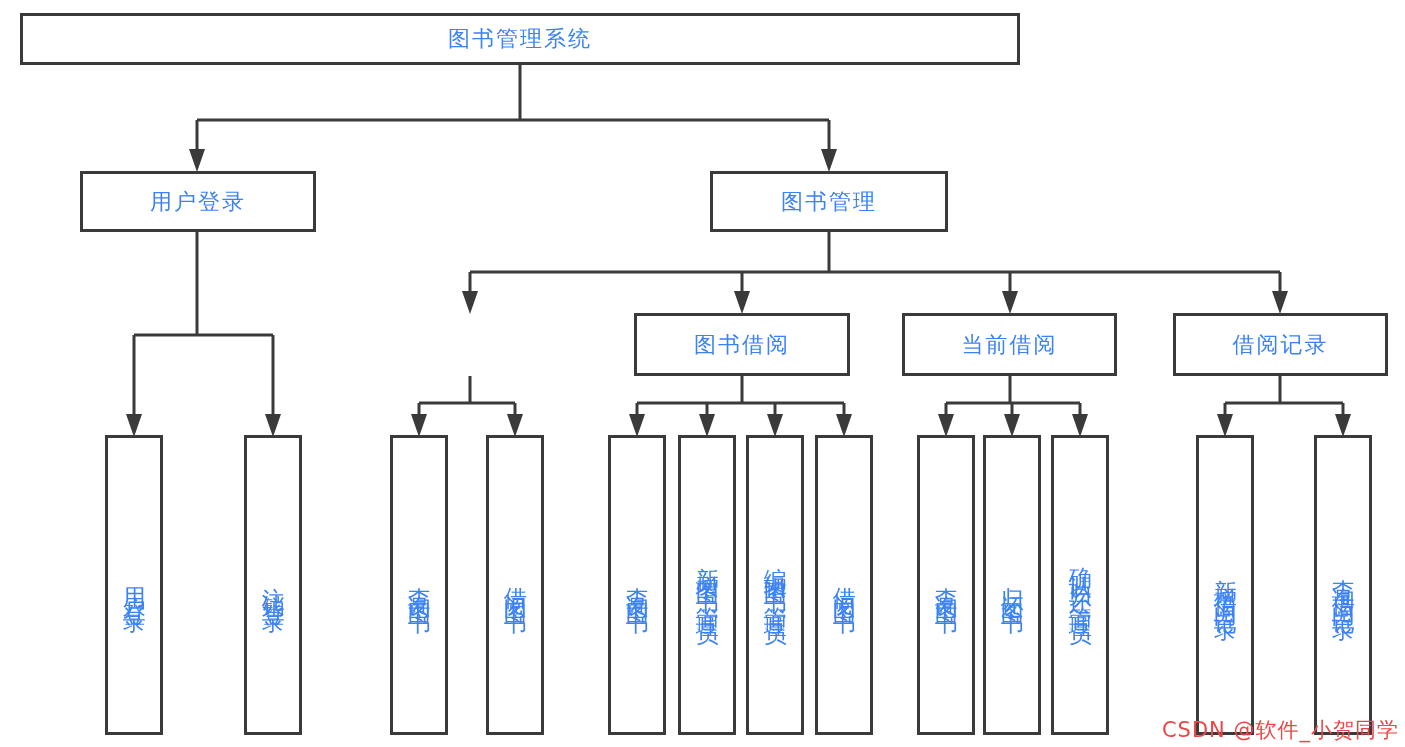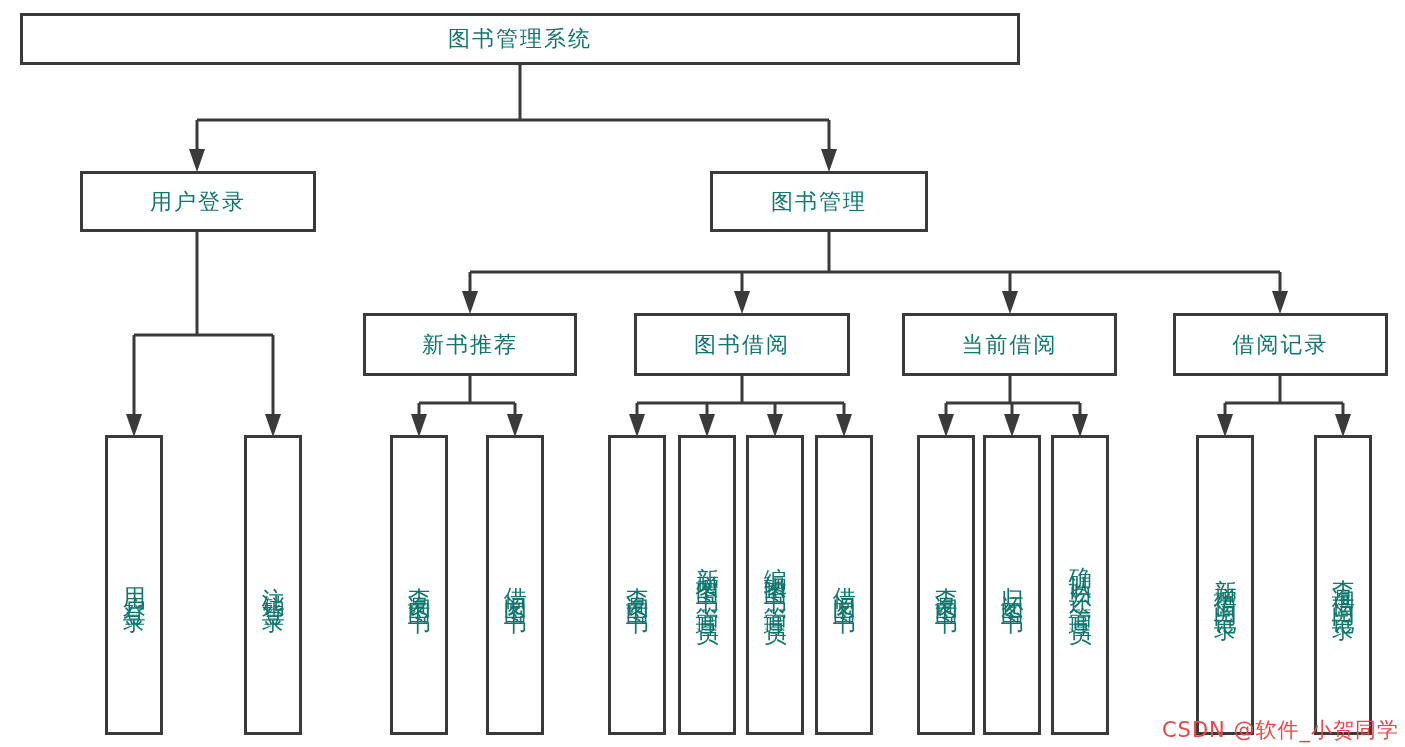--- a/index.html
+++ b/index.html
@@ -15,21 +15,21 @@
   #connectors path { stroke: #3a3a3a; stroke-width: 3; fill: none; }
   #connectors polygon { fill: #3a3a3a; }
   .box {
     position: absolute;
     box-sizing: border-box;
     border: 3px solid #3a3a3a;
     background: #ffffff;
     display: flex;
     align-items: center;
     justify-content: center;
-    color: #0f766e;
+    color: #3b82f6;
   }
   .box.h .lbl {
     font-size: 22px;
     letter-spacing: 2px;
     white-space: nowrap;
   }
   .box.v .lbl {
     writing-mode: vertical-rl;
     font-size: 23px;
     letter-spacing: 8px;
@@ -105,27 +105,24 @@
       <polygon points="1335,414 1351,414 1343,437"></polygon>
     </svg>
 
   <div class="box h" style="left:20px;top:13px;width:1000px;height:52px">
     <span class="lbl">图书管理系统</span>
   </div>
 
   <div class="box h" style="left:80px;top:171px;width:236px;height:61px">
     <span class="lbl">用户登录</span>
   </div>
-  <div class="box h" style="left:710px;top:171px;width:218px;height:61px">
+  <div class="box h" style="left:710px;top:171px;width:238px;height:61px">
     <span class="lbl">图书管理</span>
   </div>
 
-  <div class="box h" style="left:363px;top:313px;width:214px;height:63px">
-    <span class="lbl">新书推荐</span>
-  </div>
   <div class="box h" style="left:634px;top:313px;width:216px;height:63px">
     <span class="lbl">图书借阅</span>
   </div>
   <div class="box h" style="left:902px;top:313px;width:215px;height:63px">
     <span class="lbl">当前借阅</span>
   </div>
   <div class="box h" style="left:1173px;top:313px;width:215px;height:63px">
     <span class="lbl">借阅记录</span>
   </div>
 

